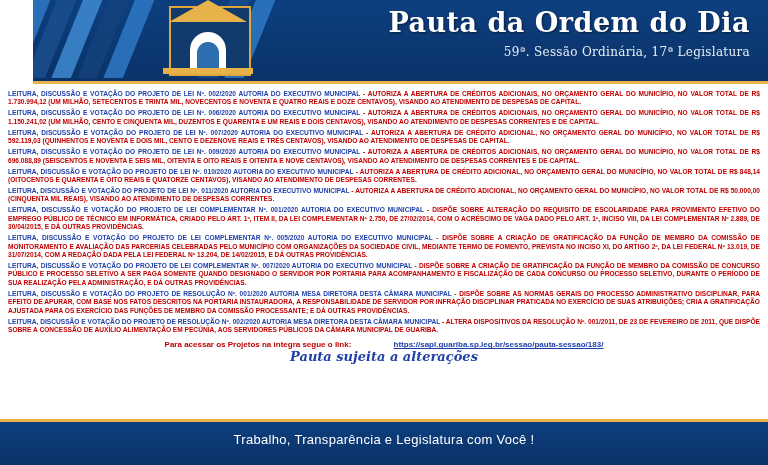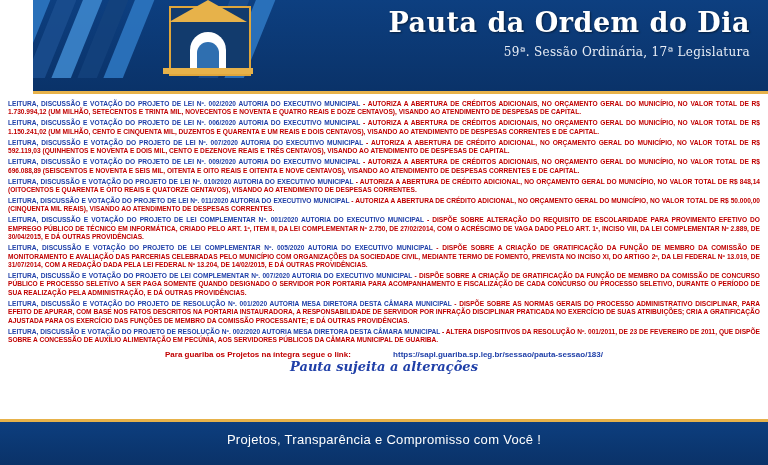--- a/index.html
+++ b/index.html
@@ -16,21 +16,21 @@
   .page {
     position: relative;
     width: 768px;
     height: 465px;
     background: #ffffff;
     box-sizing: border-box;
   }
   
   .header {
     position: relative;
-    height: 94px;
+    height: 84px;
     background: #0b3c7a;
     background: linear-gradient(180deg, #0d3f80 0%, #0a3268 100%);
     overflow: hidden;
     margin-left: 33px;
   }
   .header-stripes {
     position: absolute;
     left: 0; top: 0;
     width: 260px; height: 78px;
     overflow: hidden;
@@ -135,20 +135,21 @@
   
   .link-line {
     text-align: center;
     font-size: 8px;
     color: #c00000;
     font-weight: bold;
     margin-top: 6px;
   }
   .link-line a, .link-line .url {
     color: #1f3fa8;
+    text-decoration: underline;
     font-weight: bold;
     margin-left: 40px;
   }
   .subject-line {
     text-align: center;
     font-family: "DejaVu Serif", serif;
     font-style: italic;
     font-weight: bold;
     font-size: 13px;
     color: #1f3fa8;
@@ -217,23 +218,23 @@
     <div class="item"><span class="blue">LEITURA, DISCUSSÃO E VOTAÇÃO DO PROJETO DE LEI Nº. 007/2020 AUTORIA DO EXECUTIVO MUNICIPAL</span><span> - AUTORIZA A ABERTURA DE CRÉDITO ADICIONAL, NO ORÇAMENTO GERAL DO MUNICÍPIO, NO VALOR TOTAL DE R$ 592.119,03 (QUINHENTOS E NOVENTA E DOIS MIL, CENTO E DEZENOVE REAIS E TRÊS CENTAVOS), VISANDO AO ATENDIMENTO DE DESPESAS DE CAPITAL.</span></div>
     <div class="item"><span class="blue">LEITURA, DISCUSSÃO E VOTAÇÃO DO PROJETO DE LEI Nº. 009/2020 AUTORIA DO EXECUTIVO MUNICIPAL</span><span> - AUTORIZA A ABERTURA DE CRÉDITOS ADICIONAIS, NO ORÇAMENTO GERAL DO MUNICÍPIO, NO VALOR TOTAL DE R$ 696.088,89 (SEISCENTOS E NOVENTA E SEIS MIL, OITENTA E OITO REAIS E OITENTA E NOVE CENTAVOS), VISANDO AO ATENDIMENTO DE DESPESAS CORRENTES E DE CAPITAL.</span></div>
     <div class="item"><span class="blue">LEITURA, DISCUSSÃO E VOTAÇÃO DO PROJETO DE LEI Nº. 010/2020 AUTORIA DO EXECUTIVO MUNICIPAL</span><span> - AUTORIZA A ABERTURA DE CRÉDITO ADICIONAL, NO ORÇAMENTO GERAL DO MUNICÍPIO, NO VALOR TOTAL DE R$ 848,14 (OITOCENTOS E QUARENTA E OITO REAIS E QUATORZE CENTAVOS), VISANDO AO ATENDIMENTO DE DESPESAS CORRENTES.</span></div>
     <div class="item"><span class="blue">LEITURA, DISCUSSÃO E VOTAÇÃO DO PROJETO DE LEI Nº. 011/2020 AUTORIA DO EXECUTIVO MUNICIPAL</span><span> - AUTORIZA A ABERTURA DE CRÉDITO ADICIONAL, NO ORÇAMENTO GERAL DO MUNICÍPIO, NO VALOR TOTAL DE R$ 50.000,00 (CINQUENTA MIL REAIS), VISANDO AO ATENDIMENTO DE DESPESAS CORRENTES.</span></div>
     <div class="item"><span class="blue">LEITURA, DISCUSSÃO E VOTAÇÃO DO PROJETO DE LEI COMPLEMENTAR Nº. 001/2020 AUTORIA DO EXECUTIVO MUNICIPAL</span><span> - DISPÕE SOBRE ALTERAÇÃO DO REQUISITO DE ESCOLARIDADE PARA PROVIMENTO EFETIVO DO EMPREGO PÚBLICO DE TÉCNICO EM INFORMÁTICA, CRIADO PELO ART. 1º, ITEM II, DA LEI COMPLEMENTAR Nº 2.750, DE 27/02/2014, COM O ACRÉSCIMO DE VAGA DADO PELO ART. 1º, INCISO VIII, DA LEI COMPLEMENTAR Nº 2.889, DE 30/04/2015, E DÁ OUTRAS PROVIDÊNCIAS.</span></div>
     <div class="item"><span class="blue">LEITURA, DISCUSSÃO E VOTAÇÃO DO PROJETO DE LEI COMPLEMENTAR Nº. 005/2020 AUTORIA DO EXECUTIVO MUNICIPAL</span><span> - DISPÕE SOBRE A CRIAÇÃO DE GRATIFICAÇÃO DA FUNÇÃO DE MEMBRO DA COMISSÃO DE MONITORAMENTO E AVALIAÇÃO DAS PARCERIAS CELEBRADAS PELO MUNICÍPIO COM ORGANIZAÇÕES DA SOCIEDADE CIVIL, MEDIANTE TERMO DE FOMENTO, PREVISTA NO INCISO XI, DO ARTIGO 2º, DA LEI FEDERAL Nº 13.019, DE 31/07/2014, COM A REDAÇÃO DADA PELA LEI FEDERAL Nº 13.204, DE 14/02/2015, E DÁ OUTRAS PROVIDÊNCIAS.</span></div>
     <div class="item"><span class="blue">LEITURA, DISCUSSÃO E VOTAÇÃO DO PROJETO DE LEI COMPLEMENTAR Nº. 007/2020 AUTORIA DO EXECUTIVO MUNICIPAL</span><span> - DISPÕE SOBRE A CRIAÇÃO DE GRATIFICAÇÃO DA FUNÇÃO DE MEMBRO DA COMISSÃO DE CONCURSO PÚBLICO E PROCESSO SELETIVO A SER PAGA SOMENTE QUANDO DESIGNADO O SERVIDOR POR PORTARIA PARA ACOMPANHAMENTO E FISCALIZAÇÃO DE CADA CONCURSO OU PROCESSO SELETIVO, DURANTE O PERÍODO DE SUA REALIZAÇÃO PELA ADMINISTRAÇÃO, E DÁ OUTRAS PROVIDÊNCIAS.</span></div>
     <div class="item"><span class="blue">LEITURA, DISCUSSÃO E VOTAÇÃO DO PROJETO DE RESOLUÇÃO Nº. 001/2020 AUTORIA MESA DIRETORA DESTA CÂMARA MUNICIPAL</span><span> - DISPÕE SOBRE AS NORMAS GERAIS DO PROCESSO ADMINISTRATIVO DISCIPLINAR, PARA EFEITO DE APURAR, COM BASE NOS FATOS DESCRITOS NA PORTARIA INSTAURADORA, A RESPONSABILIDADE DE SERVIDOR POR INFRAÇÃO DISCIPLINAR PRATICADA NO EXERCÍCIO DE SUAS ATRIBUIÇÕES; CRIA A GRATIFICAÇÃO AJUSTADA PARA OS EXERCÍCIO DAS FUNÇÕES DE MEMBRO DA COMISSÃO PROCESSANTE; E DÁ OUTRAS PROVIDÊNCIAS.</span></div>
     <div class="item"><span class="blue">LEITURA, DISCUSSÃO E VOTAÇÃO DO PROJETO DE RESOLUÇÃO Nº. 002/2020 AUTORIA MESA DIRETORA DESTA CÂMARA MUNICIPAL</span><span> - ALTERA DISPOSITIVOS DA RESOLUÇÃO Nº. 001/2011, DE 23 DE FEVEREIRO DE 2011, QUE DISPÕE SOBRE A CONCESSÃO DE AUXÍLIO ALIMENTAÇÃO EM PECÚNIA, AOS SERVIDORES PÚBLICOS DA CÂMARA MUNICIPAL DE GUARIBA.</span></div>
 
-    <div class="link-line"><span>Para guariba os Projetos na íntegra segue o link: </span><span class="url">https://sapl.guariba.sp.leg.br/sessao/pauta-sessao/183/</span></div>
+    <div class="link-line"><span>Para acessar os Projetos na íntegra segue o link: </span><span class="url">https://sapl.guariba.sp.leg.br/sessao/pauta-sessao/183/</span></div>
 
     <div class="subject-line">Pauta sujeita a alterações</div>
   </div>
 
   <div class="footer">
     <div class="footer-rule"></div>
-    <div class="footer-text">Projetos, Transparência e Compromisso com Você !</div>
+    <div class="footer-text">Trabalho, Transparência e Legislatura com Você !</div>
   </div>
 
 </div>
 
 </body></html>

